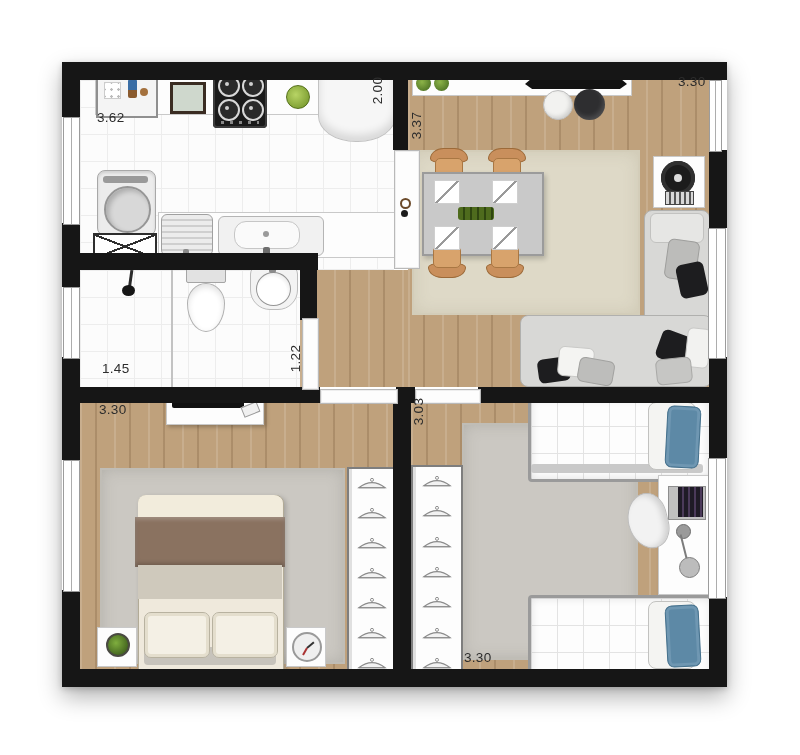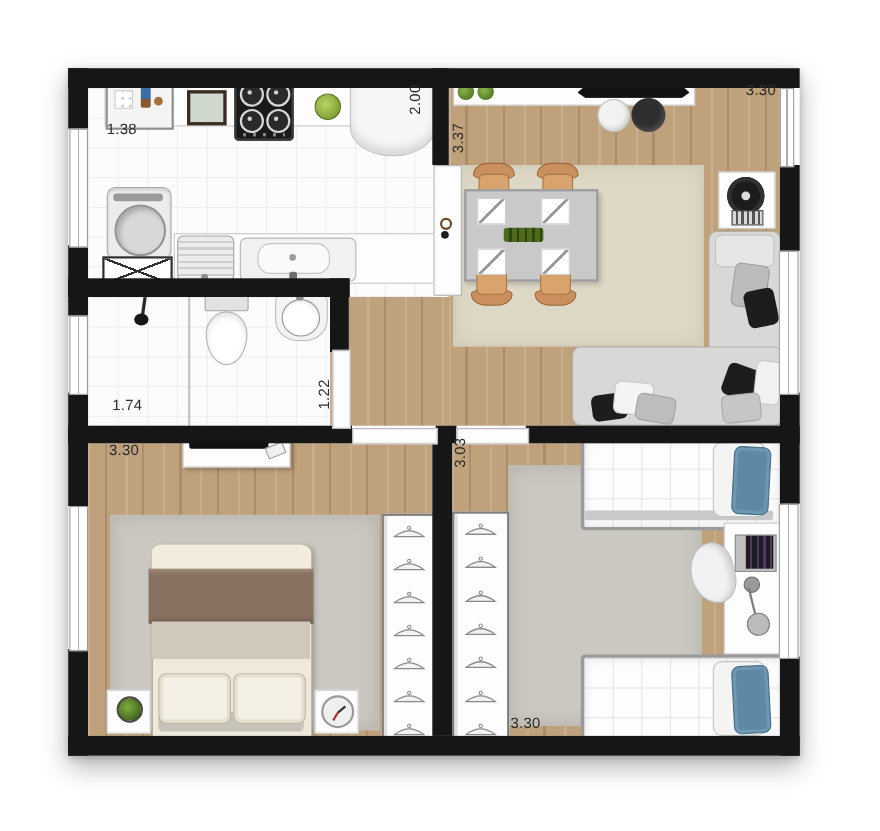--- a/index.html
+++ b/index.html
@@ -288,23 +288,23 @@
   <div class="abs win-v" style="left:708px;top:228px;width:16px;height:129px;"></div>
   <div class="abs win-v" style="left:708px;top:458px;width:16px;height:139px;"></div>
 
   <div class="abs door" style="left:394px;top:150px;width:24px;height:117px;"></div>
   <div class="abs" style="left:400px;top:198px;width:7px;height:7px;border-radius:50%;border:2px solid #6b4a2a;background:#fff;"></div>
   <div class="abs" style="left:401px;top:210px;width:7px;height:7px;border-radius:50%;background:#1c1c1c;"></div>
   <div class="abs door" style="left:302px;top:318px;width:15px;height:70px;"></div>
   <div class="abs door" style="left:320px;top:389px;width:76px;height:13px;"></div>
   <div class="abs door" style="left:415px;top:389px;width:64px;height:13px;"></div>
 
-  <span class="abs label" style="left:97px;top:110px;">1.38</span>
+  <span class="abs label" style="left:97px;top:110px;">3.62</span>
   <span class="abs label vlabel" style="left:358px;top:83px;width:38px;text-align:center;">2.00</span>
   <span class="abs label vlabel" style="left:397px;top:118px;width:38px;text-align:center;">3.37</span>
   <span class="abs label" style="left:678px;top:74px;">3.30</span>
-  <span class="abs label" style="left:102px;top:361px;">1.74</span>
+  <span class="abs label" style="left:102px;top:361px;">1.45</span>
   <span class="abs label vlabel" style="left:276px;top:351px;width:38px;text-align:center;">1.22</span>
   <span class="abs label" style="left:99px;top:402px;">3.30</span>
   <span class="abs label vlabel" style="left:399px;top:404px;width:38px;text-align:center;">3.03</span>
   <span class="abs label" style="left:464px;top:650px;">3.30</span>
 
 </div>
 
 </body></html>

